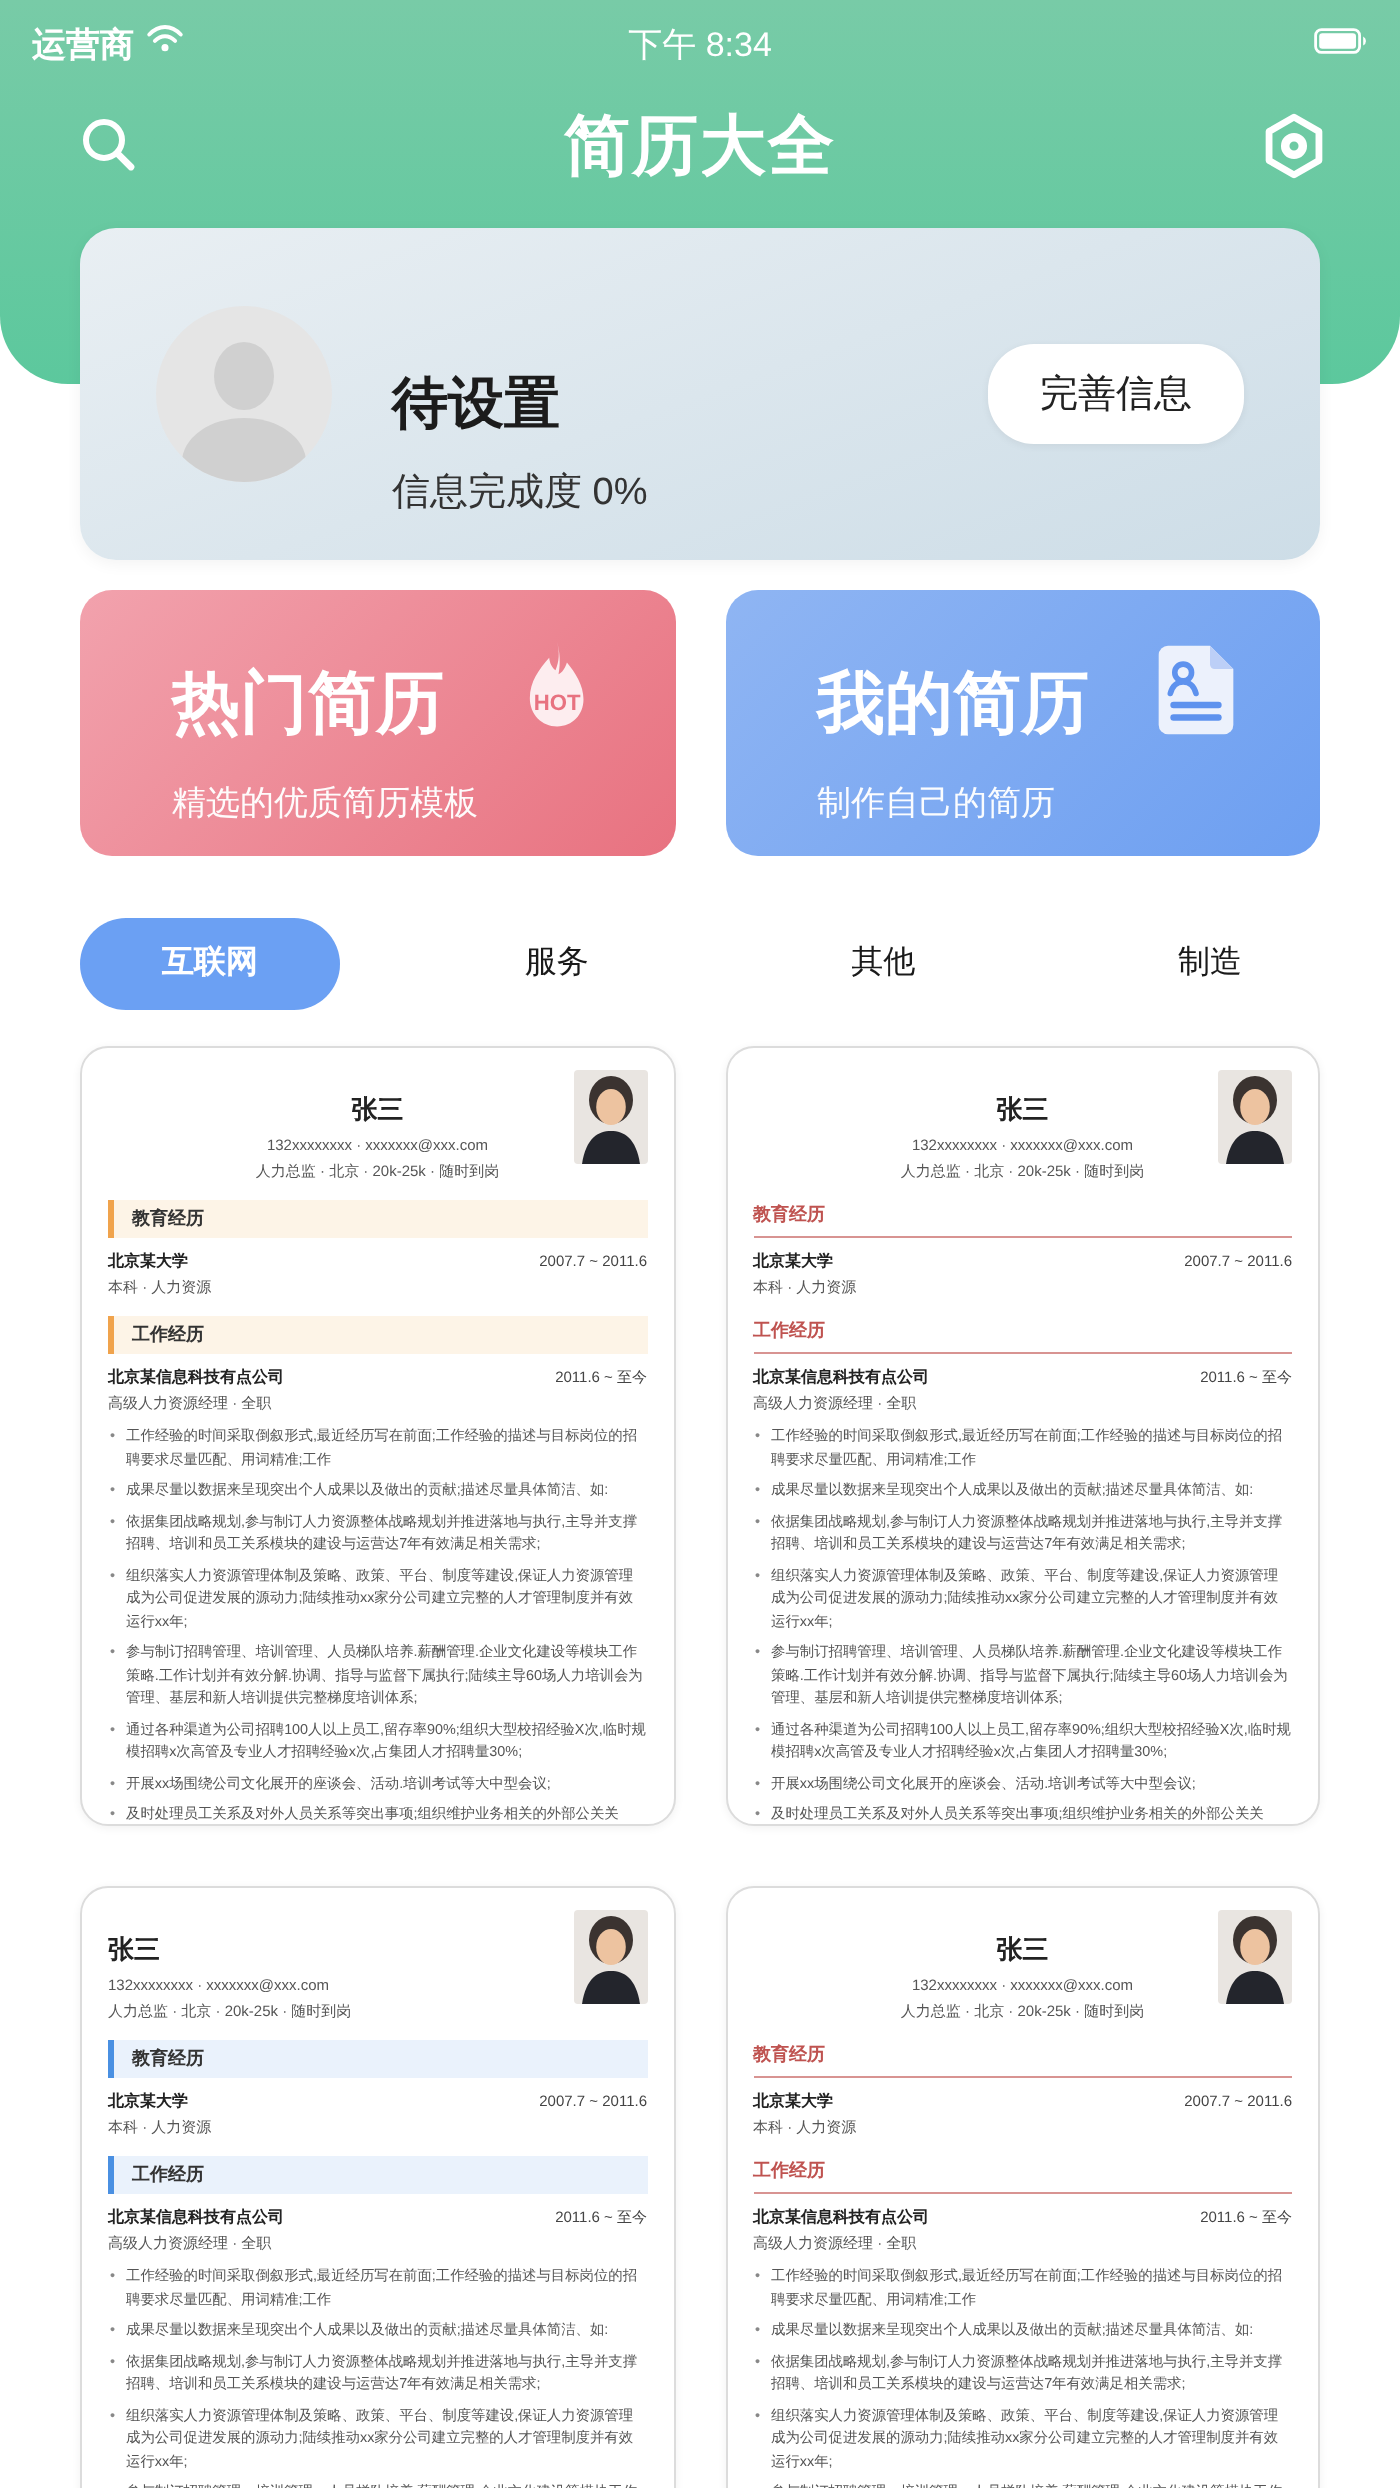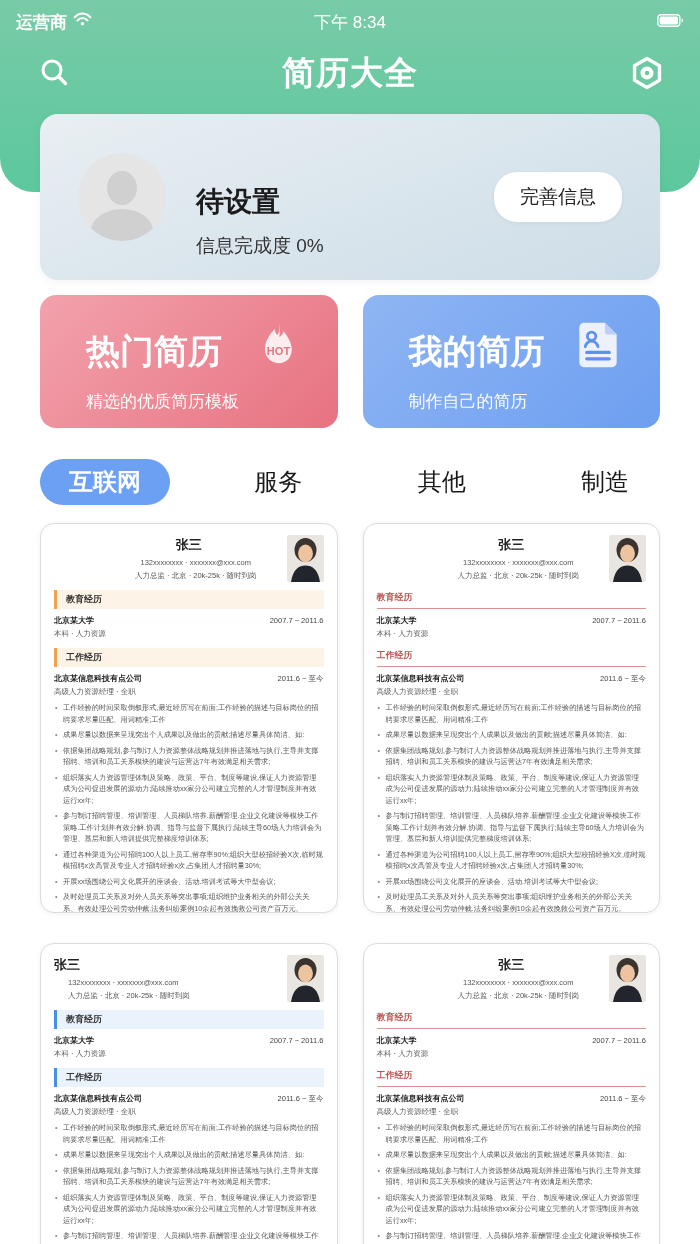--- a/index.html
+++ b/index.html
@@ -66,41 +66,41 @@
   }
   .promo-card.hot{background:linear-gradient(135deg,#f2a2ad 0%,#e87280 100%);}
   .promo-card.mine{background:linear-gradient(135deg,#8fb5f3 0%,#6d9ff1 100%);}
   .promo-title{font-size:34px;font-weight:700;}
   .promo-sub{font-size:17px;margin-top:15px;opacity:0.97;}
   .promo-icon{position:absolute;top:22px;right:34px;}
 
   
   .tabs{margin:30px 40px 0;display:flex;align-items:center;justify-content:space-between;height:48px;}
   .tab{
-    font-size:24px;color:#1a1a1a;cursor:pointer;text-align:center;min-width:110px;
+    font-size:16px;color:#1a1a1a;cursor:pointer;text-align:center;min-width:110px;
     line-height:46px;
   }
   .tab--active{
     background:#6ba0f3;color:#ffffff;border-radius:24px;width:130px;min-width:130px;
     font-weight:600;
   }
 
   
   .resume-grid{
     margin:17px 40px 0;display:grid;grid-template-columns:1fr 1fr;
     column-gap:25px;row-gap:30px;grid-auto-rows:390px;
   }
   .resume-card{
     background:#ffffff;border:1px solid #dcdcdc;border-radius:14px;
     overflow:hidden;padding:12px 13px;box-sizing:border-box;position:relative;
     box-shadow:0 1px 5px rgba(0,0,0,0.06);cursor:pointer;
   }
   .rc-photo{position:absolute;top:11px;right:13px;width:37px;height:47px;border-radius:2px;overflow:hidden;}
-  .rc-name{font-size:13px;font-weight:700;color:#222;margin-top:0;}
-  .rc-line{font-size:7.5px;color:#555;margin-top:4px;margin-left:14px;}
+  .rc-name{font-size:13px;font-weight:700;color:#222;margin-top:10px;}
+  .rc-line{font-size:7.5px;color:#555;margin-top:4px;}
   .align-center .rc-name,.align-center .rc-line{text-align:center;}
   .align-left .rc-name,.align-left .rc-line{text-align:left;}
   .rc-section-title{font-size:9px;font-weight:700;margin:9px 0 6px;}
   .theme-orange-bar .rc-section-title{
     background:#fdf4e7;border-left:3px solid #f0a34c;padding:3px 0 3px 9px;color:#333;
   }
   .theme-blue-bar .rc-section-title{
     background:#eaf2fc;border-left:3px solid #4a90e2;padding:3px 0 3px 9px;color:#333;
   }
   .theme-red-underline .rc-section-title{

